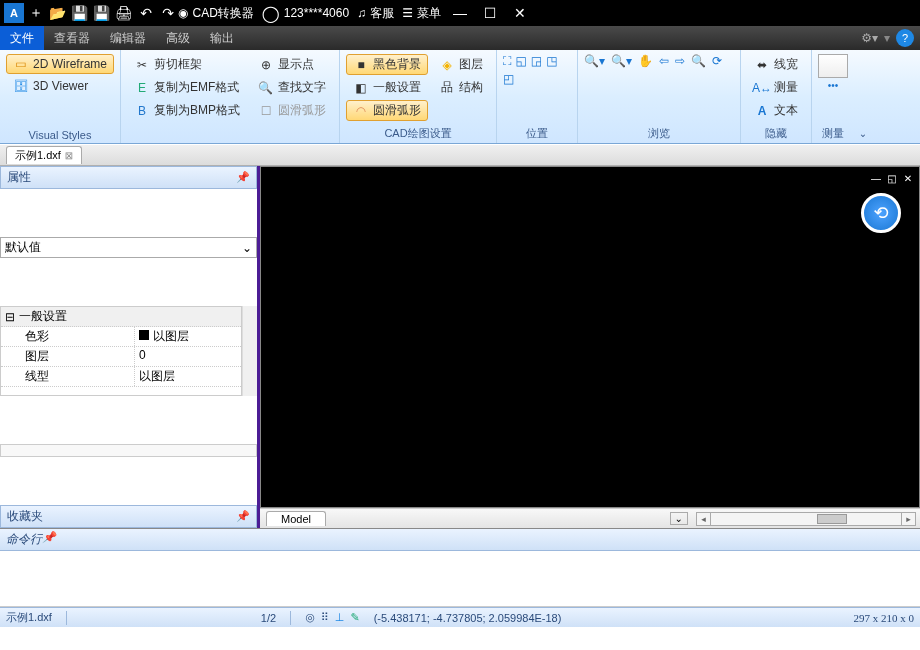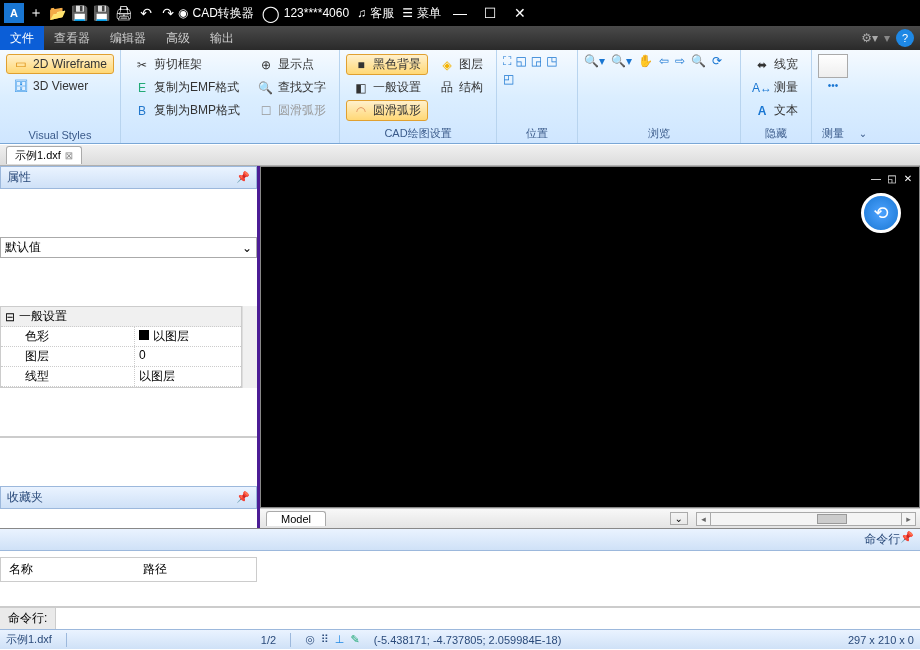--- a/index.html
+++ b/index.html
@@ -49,29 +49,29 @@
 .canvas-controls span { width: 14px; height: 14px; color: #fff; font-size: 10px; display: flex; align-items: center; justify-content: center; cursor: pointer; }
 .compass { position: absolute; top: 26px; right: 18px; width: 40px; height: 40px; border-radius: 50%; background: radial-gradient(circle,#4da3ff,#1976d2); border: 3px solid #fff; display: flex; align-items: center; justify-content: center; color: #fff; font-size: 18px; cursor: pointer; }
 .model-bar { height: 20px; background: linear-gradient(#f8f8f8,#e4e4e4); border-top: 1px solid #ccc; display: flex; align-items: center; }
 .model-tab { background: #fff; border: 1px solid #aaa; border-bottom: none; padding: 1px 14px; font-size: 11px; margin-left: 6px; border-radius: 3px 3px 0 0; cursor: pointer; }
 .model-spacer { flex: 1; }
 .scrollbar-h { height: 14px; border: 1px solid #aaa; width: 220px; margin: 0 4px; display: flex; align-items: center; background: #f4f4f4; position: relative; }
 .sb-btn { width: 14px; height: 100%; display: flex; align-items: center; justify-content: center; border-right: 1px solid #aaa; cursor: pointer; font-size: 9px; color: #666; }
 .sb-btn:last-child { border-right: none; border-left: 1px solid #aaa; }
 .sb-thumb { position: absolute; left: 120px; width: 30px; height: 10px; background: #ccc; border: 1px solid #999; top: 1px; }
 .cmd-panel { border-top: 1px solid #888; }
-.cmd-header { background: linear-gradient(#eaf3ff,#cfe1f7); border-bottom: 1px solid #9cb8dc; color: #2a4a7a; font-size: 12px; padding: 2px 6px; display: flex; justify-content: flex-end; }
+.cmd-header { background: linear-gradient(#eaf3ff,#cfe1f7); border-bottom: 1px solid #9cb8dc; color: #2a4a7a; font-size: 12px; padding: 2px 6px; display: flex; justify-content: flex-start; font-style: italic; }
 .cmd-body { height: 56px; background: #fff; border-bottom: 1px solid #ccc; }
 .cmd-input-row { display: flex; border-top: 1px solid #ccc; }
 .cmd-label { background: #eaeaea; padding: 2px 8px; font-size: 12px; border-right: 1px solid #ccc; }
 .cmd-input { flex: 1; padding: 2px 4px; font-size: 12px; }
 .statusbar { height: 20px; background: linear-gradient(#eaf3ff,#cfe1f7); border-top: 1px solid #9cb8dc; display: flex; align-items: center; font-size: 11px; color: #2a4a7a; padding: 0 6px; gap: 14px; }
 .status-icons { display: flex; gap: 6px; }
 .status-icons span { cursor: pointer; }
-.status-right { margin-left: auto; }
+.status-right { margin-left: auto; font-family: Liberation Serif, serif; }
 .vline { width: 1px; height: 14px; background: #9cb8dc; }
 </style>
 </head>
 <body>
 
 <div class="titlebar">
   <div class="tb-left">
     <div class="tb-icon tb-logo">A</div>
     <div class="tb-icon">＋</div>
     <div class="tb-icon">📂</div>
@@ -277,26 +277,20 @@
             <div>以图层</div>
           </div>
       </div>
       <div class="scrollbar-v"></div>
     </div>
     <div style="height:16px;border:1px solid #ccc;background:#f8f8f8"></div>
     <div class="panel-header">
       <span>收藏夹</span>
       <span class="pin">📌</span>
     </div>
-    <div class="fav-table">
-      <div class="fav-head">
-        <div style="width:134px">名称</div>
-        <div>路径</div>
-      </div>
-    </div>
   </div>
 
   <div class="center-panel">
     <div class="canvas-area">
       <div class="canvas-controls">
         <span>—</span>
         <span>◱</span>
         <span>✕</span>
       </div>
       <div class="compass">⟲</div>
@@ -313,24 +307,20 @@
     </div>
   </div>
 </div>
 
 <div class="cmd-panel">
   <div class="cmd-header">
     <span>命令行</span>
     <span class="pin">📌</span>
   </div>
   <div class="cmd-body"></div>
-  <div class="cmd-input-row">
-    <div class="cmd-label">命令行:</div>
-    <div class="cmd-input"></div>
-  </div>
 </div>
 
 <div class="statusbar">
   <span>示例1.dxf</span>
   <span class="vline"></span>
   <span style="margin-left:180px">1/2</span>
   <span class="vline"></span>
   <div class="status-icons">
     <span>◎</span>
     <span>⠿</span>

